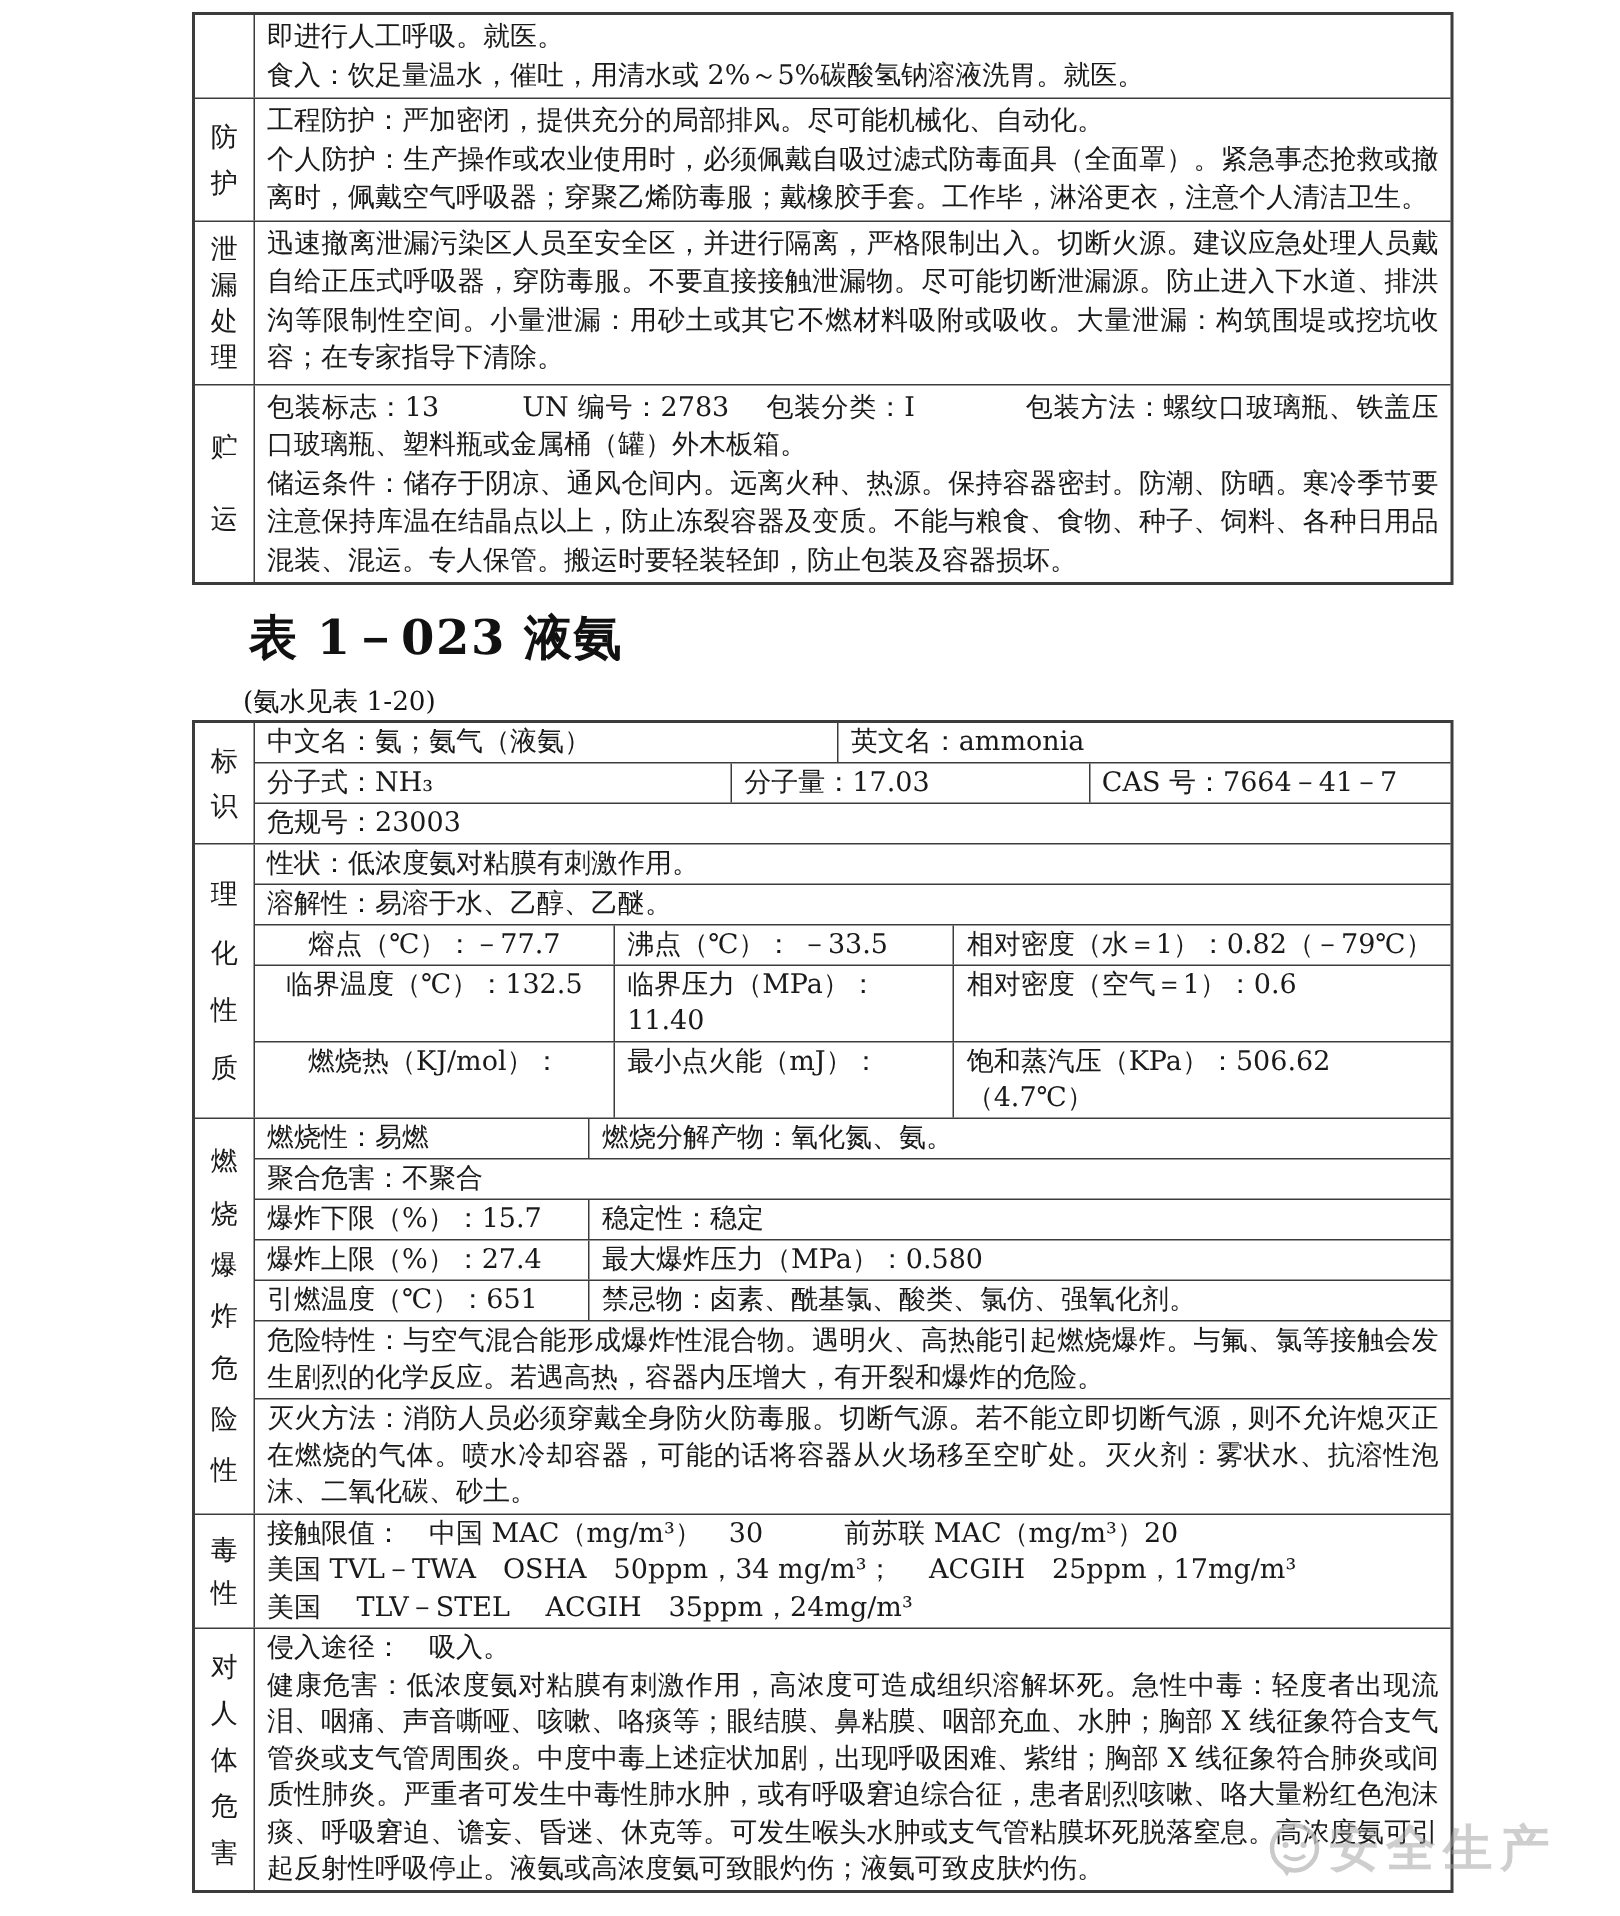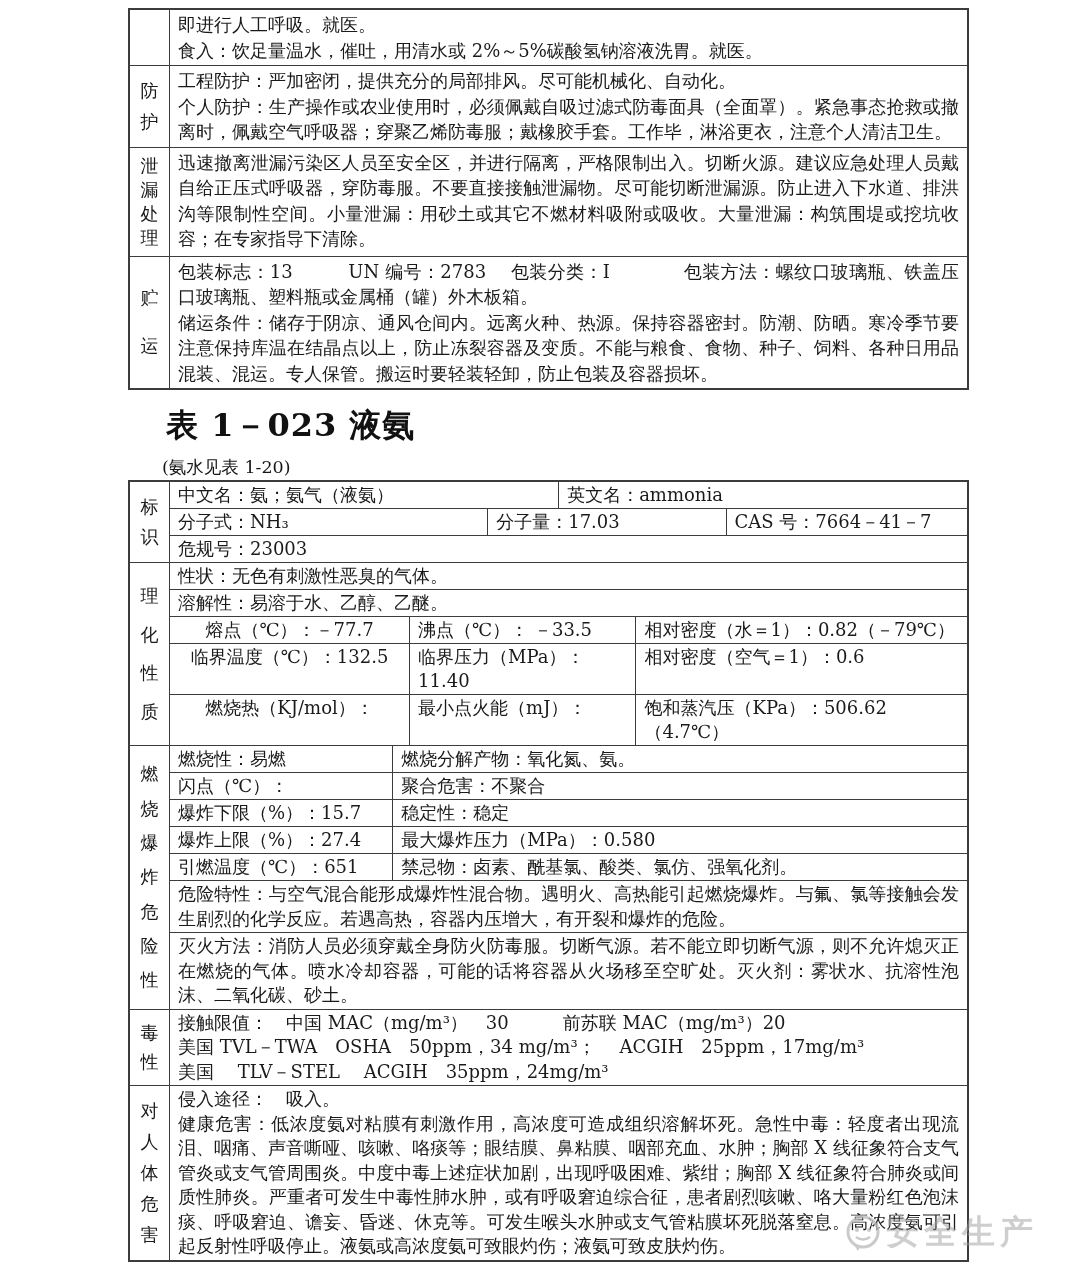--- a/index.html
+++ b/index.html
@@ -168,21 +168,21 @@
 
     <div class="grp">
       <div class="lblc">
           <span>理</span>
           <span>化</span>
           <span>性</span>
           <span>质</span>
         </div>
       <div class="rows">
         <div class="row">
-          <div class="cell cfill">性状：无色有刺激性恶臭的气体。</div>
+          <div class="cell cfill">性状：低浓度氨对粘膜有刺激作用。</div>
         </div>
         <div class="row">
           <div class="cell cfill">溶解性：易溶于水、乙醇、乙醚。</div>
         </div>
         <div class="row">
           <div class="cell c30">熔点（℃）：－77.7</div>
           <div class="cell c28">沸点（℃）： －33.5</div>
           <div class="cell cfill">相对密度（水＝1）：0.82（－79℃）</div>
         </div>
         <div class="row">
@@ -207,21 +207,20 @@
           <span>危</span>
           <span>险</span>
           <span>性</span>
         </div>
       <div class="rows">
         <div class="row">
           <div class="cell c28b">燃烧性：易燃</div>
           <div class="cell cfill">燃烧分解产物：氧化氮、氨。</div>
         </div>
         <div class="row">
-          <div class="cell c28b">闪点（℃）：</div>
           <div class="cell cfill">聚合危害：不聚合</div>
         </div>
         <div class="row">
           <div class="cell c28b">爆炸下限（%）：15.7</div>
           <div class="cell cfill">稳定性：稳定</div>
         </div>
         <div class="row">
           <div class="cell c28b">爆炸上限（%）：27.4</div>
           <div class="cell cfill">最大爆炸压力（MPa）：0.580</div>
         </div>

